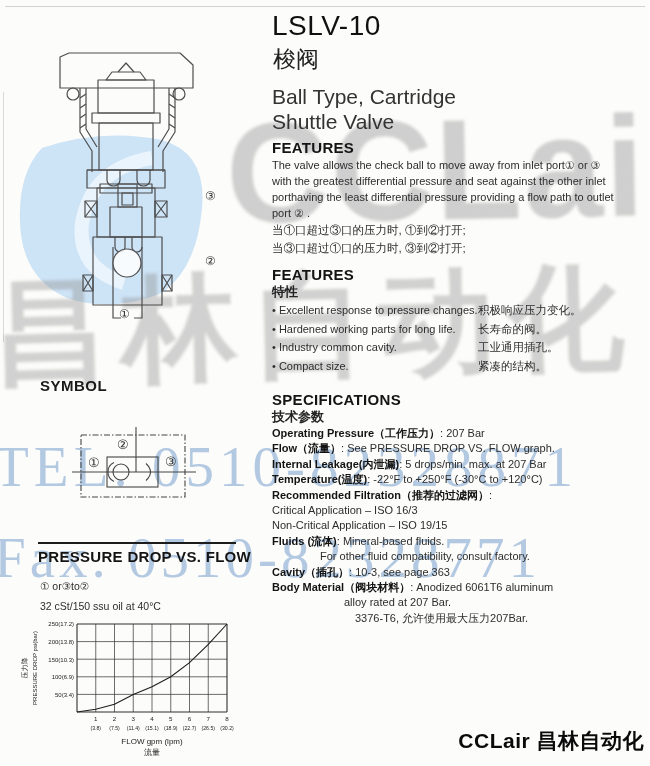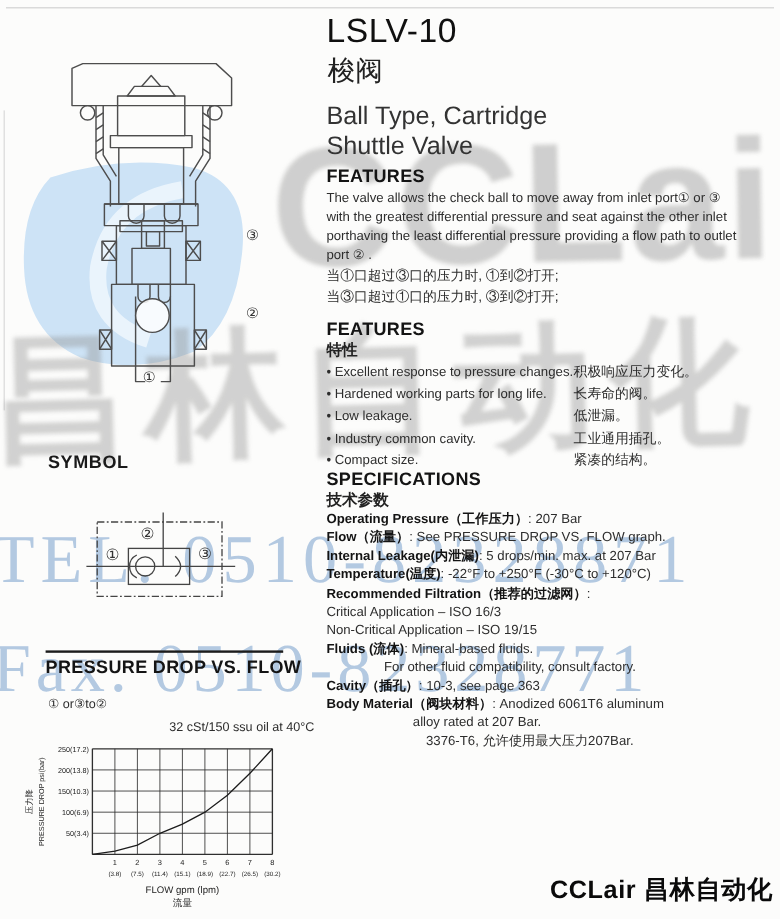--- a/index.html
+++ b/index.html
@@ -41,21 +41,21 @@
   .ind1{margin-left:48px}
   .ind2{margin-left:72px}
   .ind3{margin-left:83px}
   
   .symbol-h{position:absolute;left:40px;top:377px;font-size:15px;font-weight:600;color:#1a1a1a;letter-spacing:.5px}
   .symbol-box{position:absolute;left:70px;top:425px;width:130px;height:80px}
   .symbol-box .port{position:absolute;font-size:13px;color:#333}
   .rule{position:absolute;left:38px;top:542px;width:198px;height:2px;background:#1c1c1c}
   .pdf-h{position:absolute;left:38px;top:548px}
   .chart-sub1{position:absolute;left:40px;top:580px;width:222px;font-size:10.5px;color:#2d2d2d}
-  .chart-sub2{position:absolute;left:40px;top:600px;width:222px;text-align:right;font-size:10.5px;color:#2d2d2d}
+  .chart-sub2{position:absolute;left:40px;top:600px;width:222px;text-align:left;font-size:10.5px;color:#2d2d2d}
   .chart-wrap{position:absolute;left:15px;top:614px}
   .drawing{position:absolute;left:35px;top:20px;width:215px;height:300px}
   .drawing .port{position:absolute;font-size:12px;color:#333}
   .footer{position:absolute;right:6px;top:727px;font-size:21px;font-weight:bold;color:#0a0a0a;letter-spacing:.5px}
 </style>
 </head>
 <body>
 
 <div class="page">
 
@@ -148,24 +148,20 @@
     <div class="sec-h feat-h">FEATURES</div>
     <div class="sec-h-cn feat-h-cn">特性</div>
     <div class="feature-list" id="feature-list">
         <div class="feat-row">
           <div class="feat-en">• Excellent response to pressure changes.</div>
           <div class="feat-cn">积极响应压力变化。</div>
         </div>
         <div class="feat-row">
           <div class="feat-en">• Hardened working parts for long life.</div>
           <div class="feat-cn">长寿命的阀。</div>
-        </div>
-        <div class="feat-row">
-          <div class="feat-en">• Low leakage.</div>
-          <div class="feat-cn">低泄漏。</div>
         </div>
         <div class="feat-row">
           <div class="feat-en">• Industry common cavity.</div>
           <div class="feat-cn">工业通用插孔。</div>
         </div>
         <div class="feat-row">
           <div class="feat-en">• Compact size.</div>
           <div class="feat-cn">紧凑的结构。</div>
         </div>
       </div>

